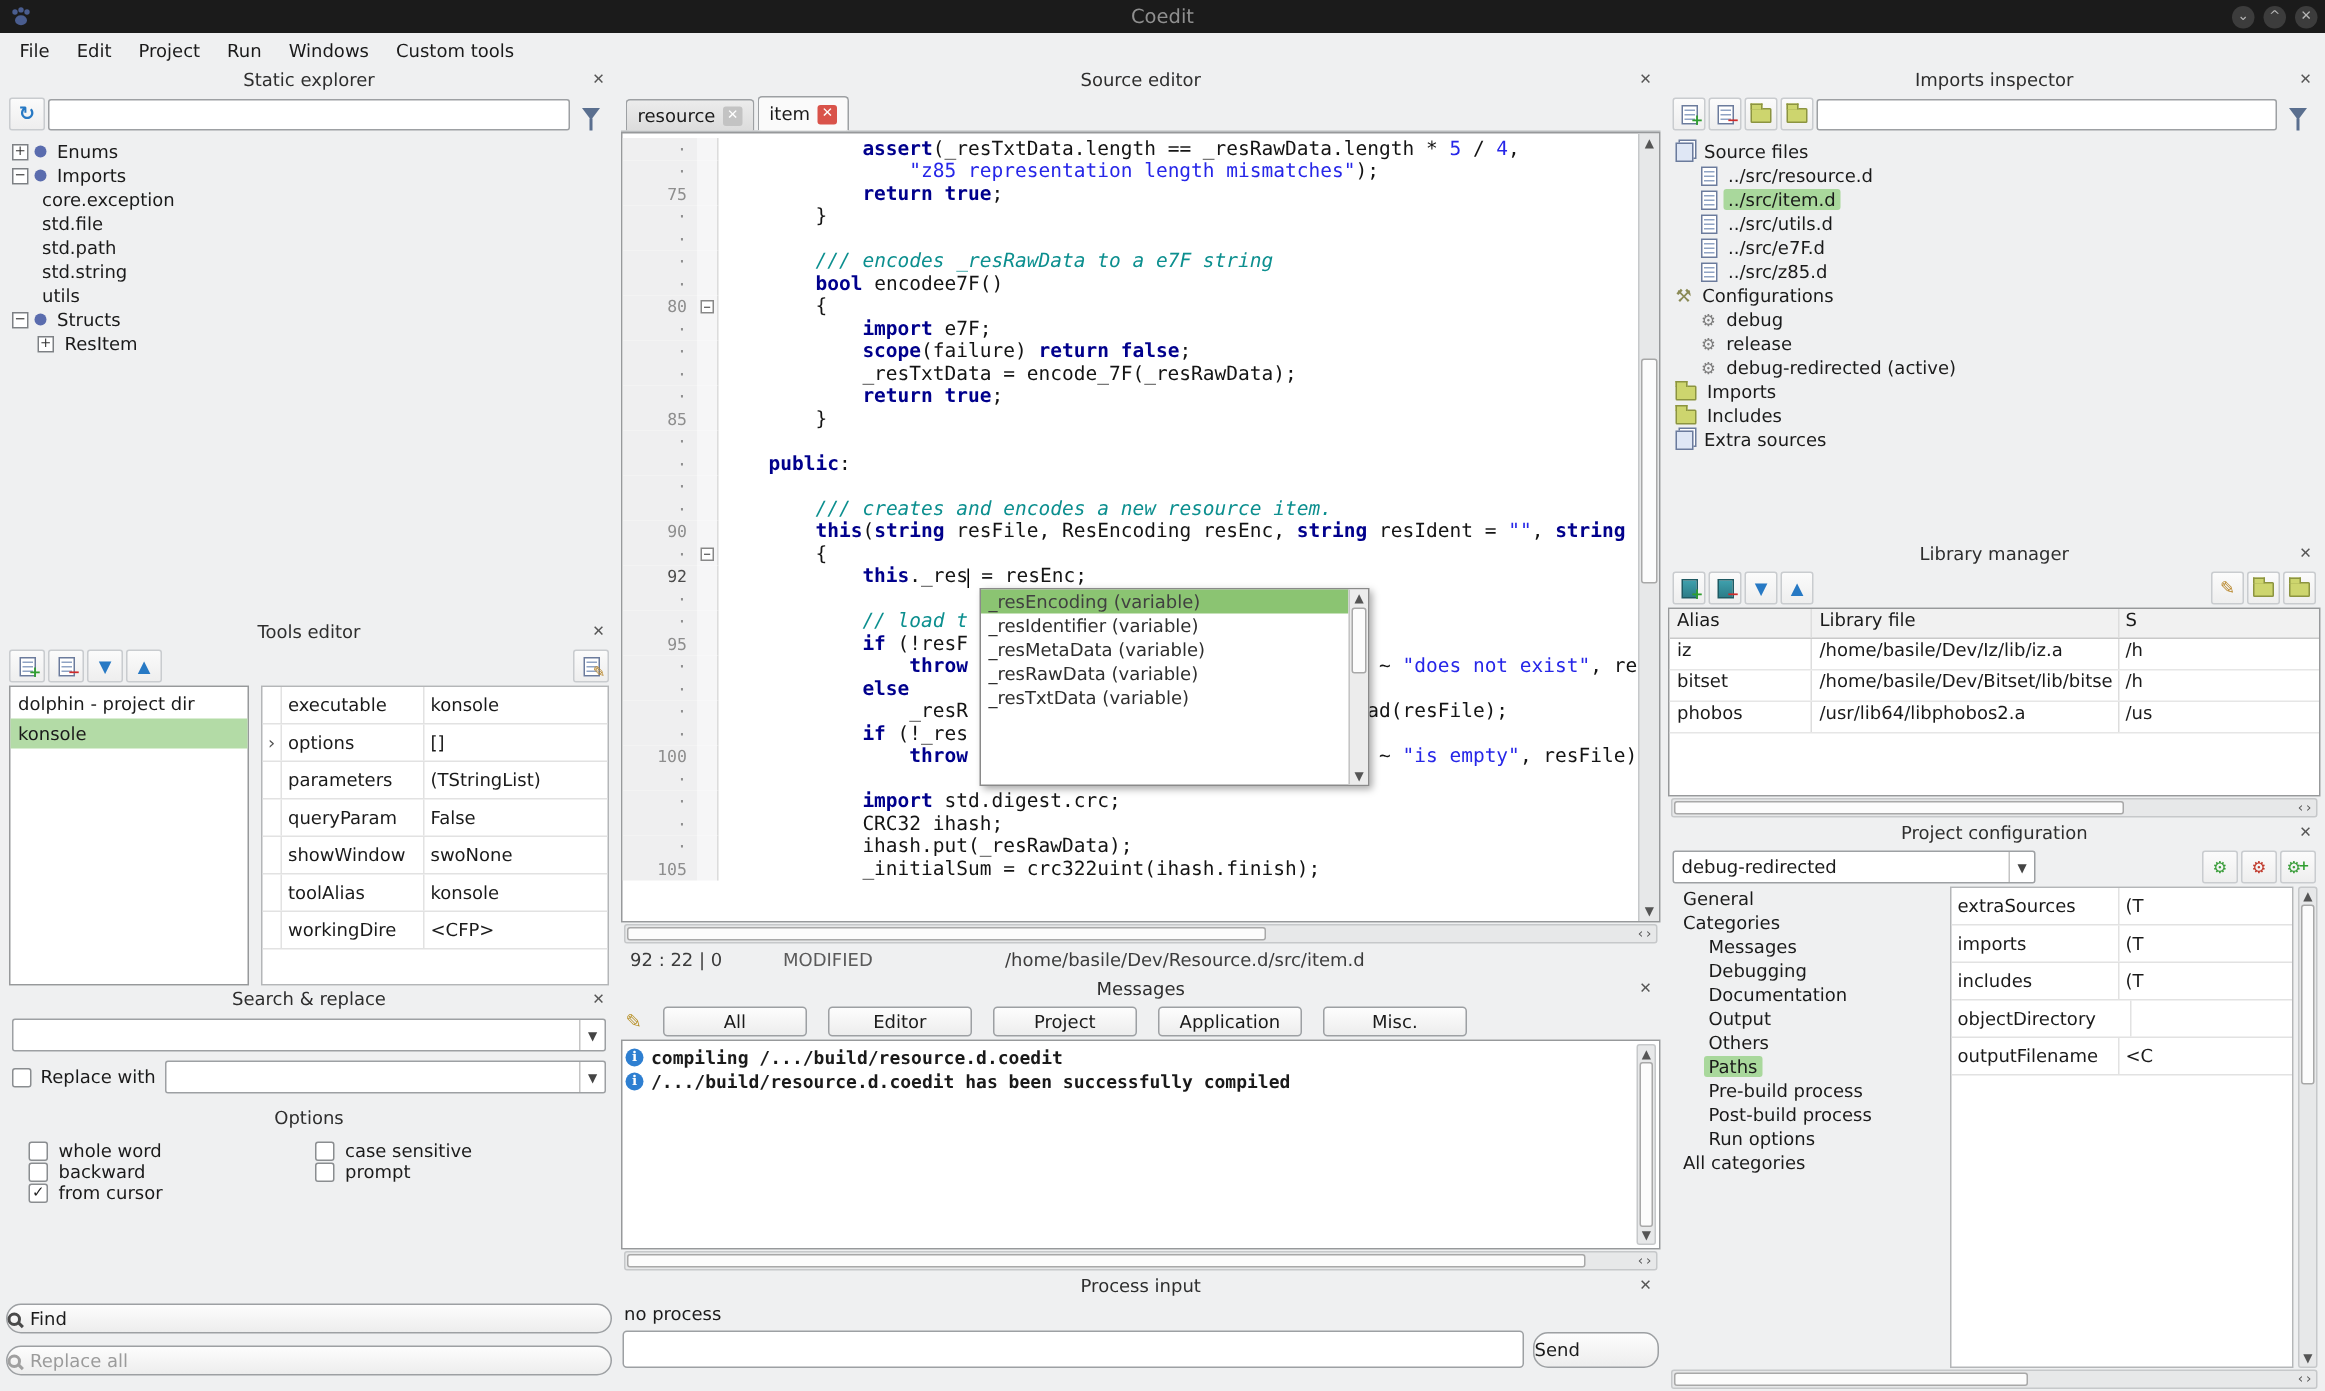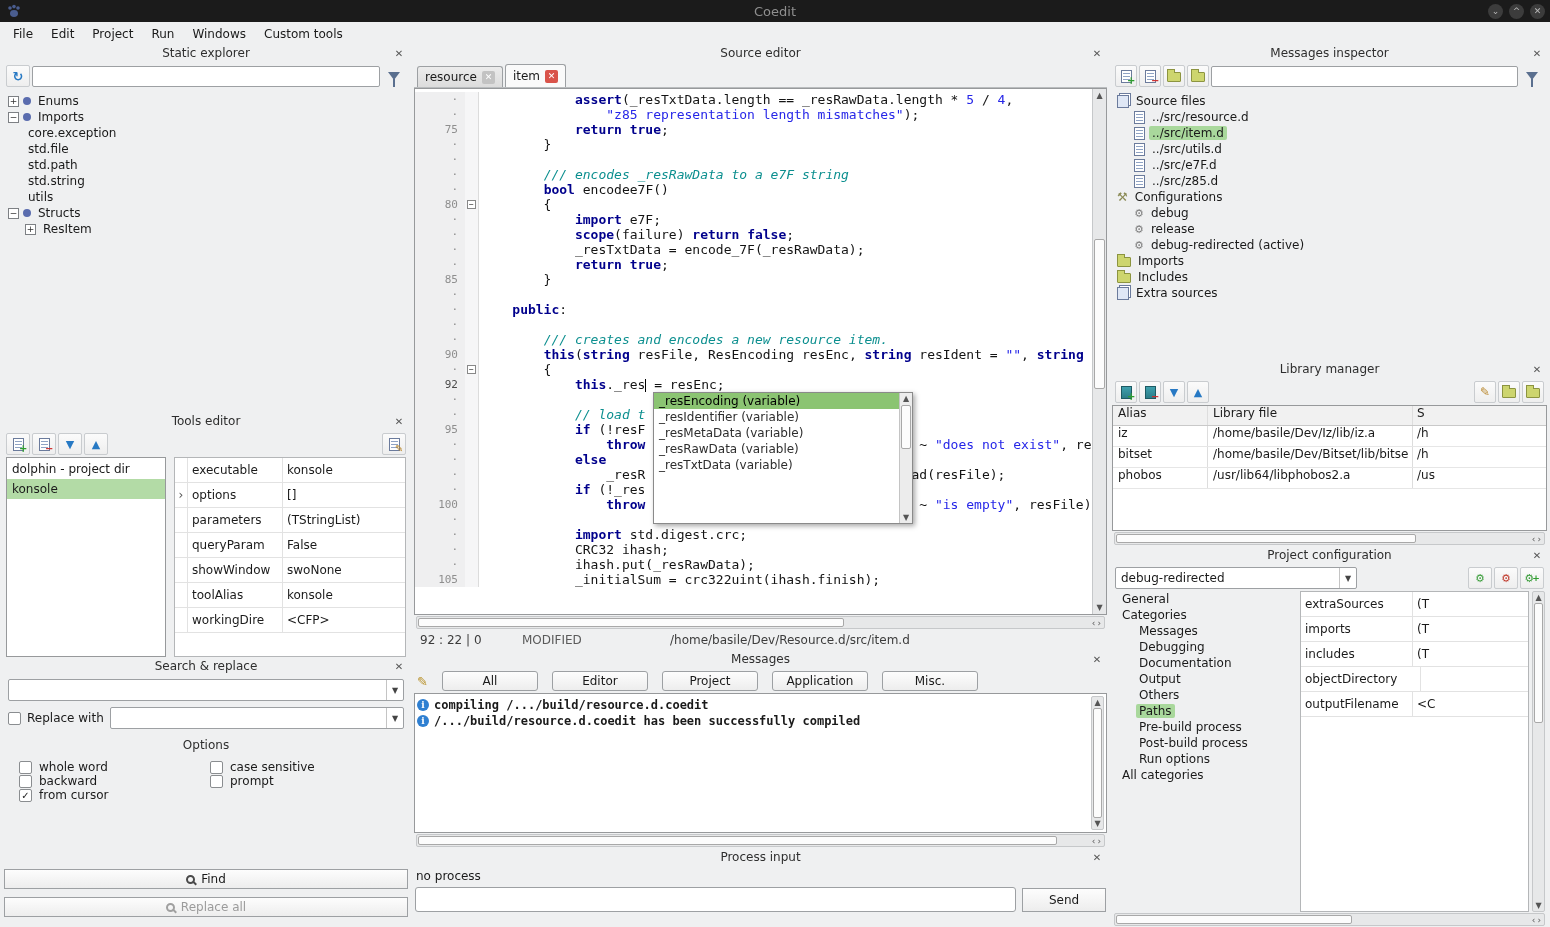--- a/index.html
+++ b/index.html
@@ -22,21 +22,21 @@
 .pclose{position:absolute;right:3px;top:1px;width:14px;height:14px;font-size:10px;line-height:13px;text-align:center;color:#555}
 .toolbar{height:26px;flex:none;display:flex;align-items:center;gap:2px;padding:0 3px}
 .toolbtn{width:24px;height:22px;display:flex;align-items:center;justify-content:center;border:1px solid #c9cccf;border-radius:2px;background:linear-gradient(#fbfbfb,#eeeeee)}
 .spring{flex:1}
 
 .inputbox{background:#fff;border:1px solid #9da0a3;border-radius:2px;height:21px;display:flex;align-items:center}
 .inputbox input{border:none;outline:none;flex:1;height:100%;padding:0 4px;font:12px "DejaVu Sans",sans-serif;background:transparent}
 .combo{background:#fff;border:1px solid #9da0a3;border-radius:2px;height:22px;display:flex;align-items:center;position:relative}
 .combo .cval{flex:1;padding:0 5px;white-space:nowrap;overflow:hidden}
 .combo .carr{width:17px;border-left:1px solid #c4c4c4;align-self:stretch;display:flex;align-items:center;justify-content:center;font-size:8px;color:#444}
-.btn{background:linear-gradient(#fdfdfd,#ededed);border:1px solid #9da0a3;border-radius:0;height:20px;display:flex;align-items:center;justify-content:center;gap:6px}
+.btn{background:linear-gradient(#fdfdfd,#ededed);border:1px solid #9da0a3;border-radius:10px;height:20px;display:flex;align-items:center;gap:6px}
 .btn.disabled{color:#9b9b9b}
 .checkbox{width:13px;height:13px;border:1px solid #8a8d90;background:#fff;border-radius:2px;display:inline-flex;align-items:center;justify-content:center;font-size:10px;color:#222;flex:none}
 
 .trow{height:16px;display:flex;align-items:center;gap:4px;padding-left:5px;white-space:nowrap}
 .trow .tlabel{padding:0 3px}
 .ind1{padding-left:22px}
 .expbox{width:11px;height:11px;flex:none;border:1px solid #7d8084;background:#fff;font-size:9px;line-height:9px;text-align:center;color:#333}
 .dot{width:8px;height:8px;border-radius:50%;background:#5a6cae;flex:none}
 .sel .tlabel{background:#a9d89c;border-radius:2px}
 .selrow{background:#b3dba6}
@@ -85,21 +85,21 @@
 .tk-p{color:#141414}
 .tk-k{color:#00008c;font-weight:bold}
 .tk-c{color:#0c8f8f;font-style:italic}
 .tk-s{color:#2626e8}
 .tk-n{color:#2626e8}
 .tk-caret{display:inline-block;width:1px;height:13px;background:#000;vertical-align:text-bottom}
 .editor-vscroll{position:absolute;top:0;right:0;bottom:0;width:14px;background:#e7e8e9;border-left:1px solid #c6c8ca}
 .completion{position:absolute;left:238px;top:303px;width:260px;height:132px;background:#fff;border:1px solid #8a8a8a;box-shadow:2px 2px 5px rgba(0,0,0,.35);display:flex}
 .comp-list{flex:1}
 .comp-item{height:16px;line-height:16px;padding:0 5px;white-space:nowrap;color:#2e2e2e}
-.comp-item.selected{background:#8bc472;color:#000000}
+.comp-item.selected{background:#8bc472;color:#404040}
 .comp-scroll{width:13px;background:#ececec;border-left:1px solid #c4c4c4;position:relative}
 .statusbar{height:20px;flex:none;display:flex;align-items:center;color:#3c3c3c}
 .statusbar .st1{margin-left:6px;width:102px}
 .statusbar .st2{width:148px;color:#5a5a5a}
 
 .filterrow{height:24px;flex:none;display:flex;align-items:center;gap:14px;padding-left:3px}
 .fbtn{width:96px;height:20px;background:linear-gradient(#fdfdfd,#ededed);border:1px solid #9da0a3;border-radius:3px;text-align:center;line-height:18px}
 .msglist{flex:1;min-height:0;background:#fff;border:1px solid #97999b;padding:3px 2px;position:relative}
 .msgrow{display:flex;align-items:center;gap:5px;height:16px;font:bold 12px "DejaVu Sans Mono","Liberation Mono",monospace;white-space:nowrap}
 
@@ -488,21 +488,21 @@
             <span>Send</span>
           </span>
       </div>
     </div>
   </div>
 
   <div class="col col-right">
 
     <div class="panel" style="height:314px">
       <div class="phead">
-        <span>Messages inspector</span>
+        <span>Imports inspector</span>
         <span class="pclose">✕</span>
       </div>
       <div class="toolbar">
         <span class="toolbtn" style="width:22px">
             <span class="ic-doc">
               <span class="badge plus">+</span>
             </span>
           </span>
         <span class="toolbtn" style="width:22px">
             <span class="ic-doc">

